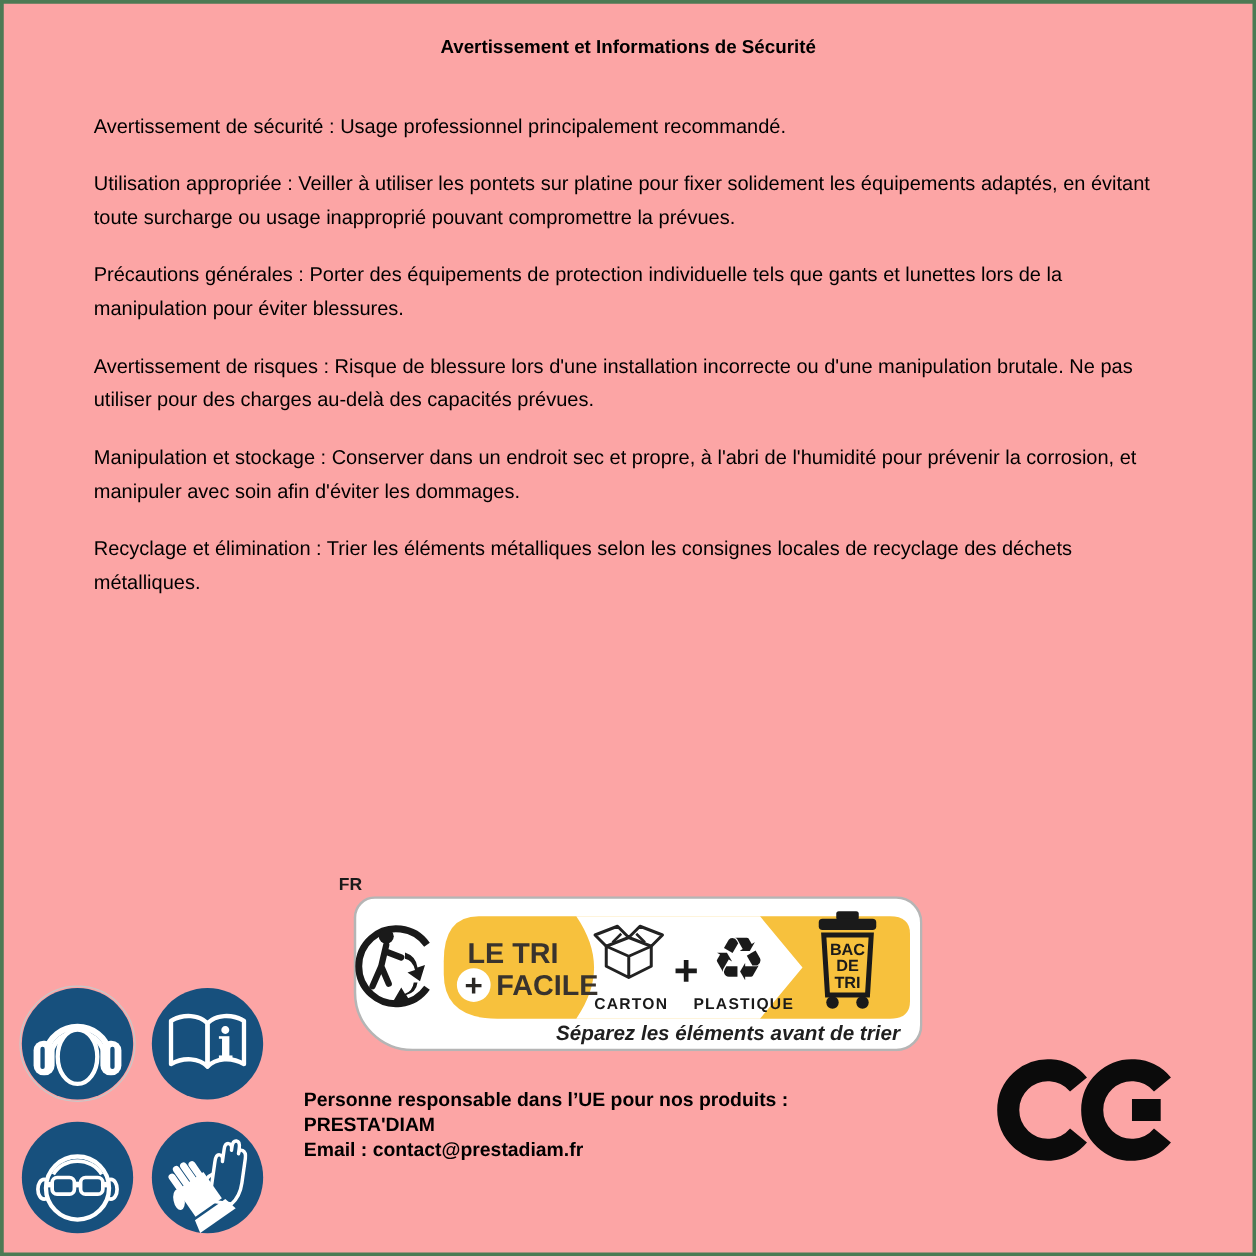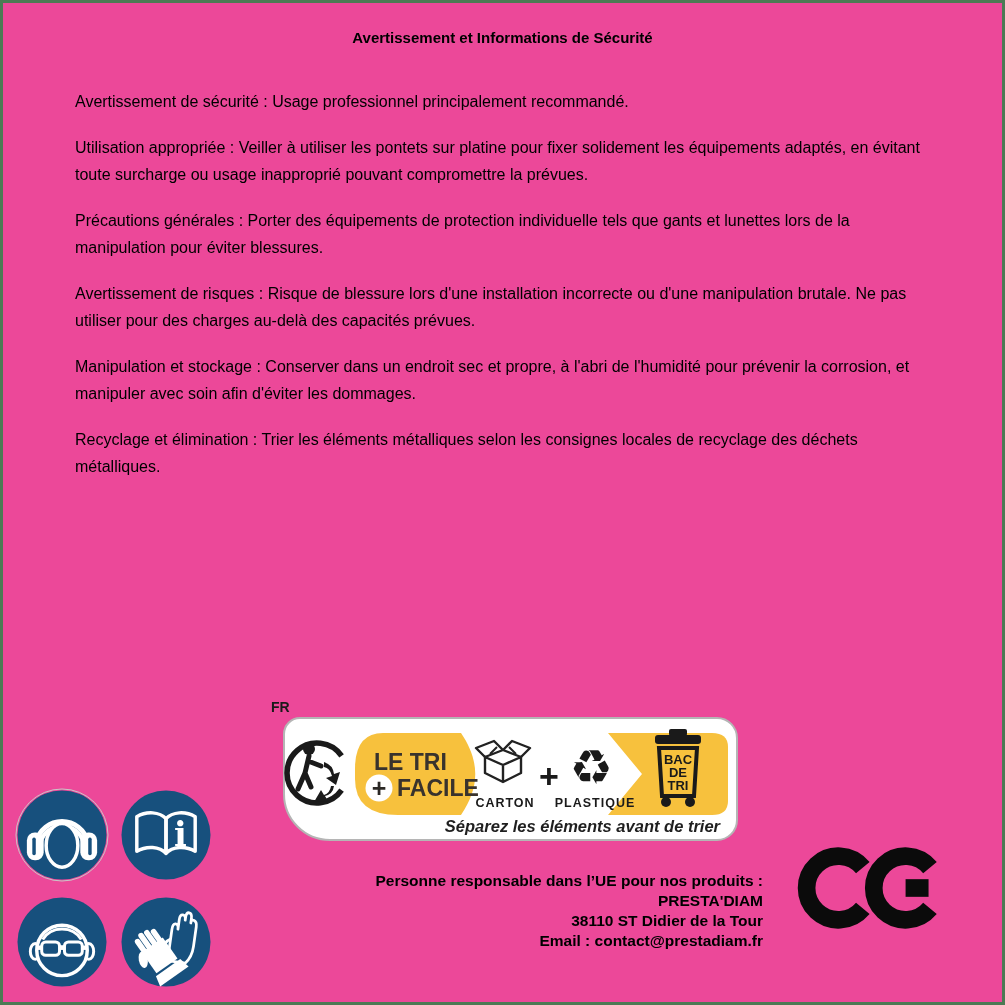--- a/index.html
+++ b/index.html
@@ -1,21 +1,21 @@
 <!DOCTYPE html>
 <html><head>
 <meta charset="utf-8">
 <style>
   html,body{margin:0;padding:0;background:#fff;}
   .page{
     position:relative;
     width:1005px;height:1005px;
     box-sizing:border-box;
     border:3px solid #4C7A54;
-    background:#ec4899;
+    background:#fca5a5;
     font-family:"Liberation Sans", sans-serif;
     color:#000;
     overflow:hidden;
   }
   .title{
     position:absolute;top:26px;left:0;right:0;
     text-align:center;
     font-size:15px;font-weight:bold;margin:0;
   }
   .content{
@@ -29,21 +29,21 @@
     position:absolute;left:12px;top:785px;
     display:grid;grid-template-columns:94px 94px;grid-auto-rows:94px;
     column-gap:10px;row-gap:13px;
   }
   .ppe-grid svg{display:block;}
   .infotri{position:absolute;left:265px;top:697px;width:470px;}
   .fr-code{font-size:14px;font-weight:bold;line-height:15px;margin:0 0 2px 3px;color:#1a1a1a;}
   .infotri svg{display:block;}
   .company{
     position:absolute;left:240px;top:868px;width:520px;
-    text-align:right;font-weight:bold;font-size:15.5px;line-height:20px;
+    text-align:left;font-weight:bold;font-size:15.5px;line-height:20px;
   }
   .ce-wrap{position:absolute;left:793px;top:838px;}
   .svg-txt-bold{font-family:"Liberation Sans",sans-serif;font-weight:bold;}
 </style>
 </head>
 <body>
 
 <div class="page">
 
   <h1 class="title">Avertissement et Informations de Sécurité</h1>
@@ -151,21 +151,20 @@
         <text x="25" y="61" text-anchor="middle" class="svg-txt-bold" font-size="13" fill="#1a1a1a">TRI</text>
       </g>
 
       <text x="452" y="115" text-anchor="end" font-size="16.5" font-style="italic" class="svg-txt-bold" fill="#1f1f1f">Séparez les éléments avant de trier</text>
     </svg>
   </div>
 
   <div class="company">
     <div>Personne responsable dans l’UE pour nos produits :</div>
     <div>PRESTA'DIAM</div>
-    <div>38110 ST Didier de la Tour</div>
     <div>Email : contact@prestadiam.fr</div>
   </div>
 
   <div class="ce-wrap">
     <svg width="152" height="94" viewBox="0 0 172 106">
       <path d="M75.6,29.9 A36,36 0 1 0 75.6,76.1" fill="none" stroke="#0b0b0b" stroke-width="20"></path>
       <path d="M151.6,29.9 A36,36 0 1 0 151.6,76.1" fill="none" stroke="#0b0b0b" stroke-width="20"></path>
       <path d="M124,53 H150" fill="none" stroke="#0b0b0b" stroke-width="20"></path>
     </svg>
   </div>

